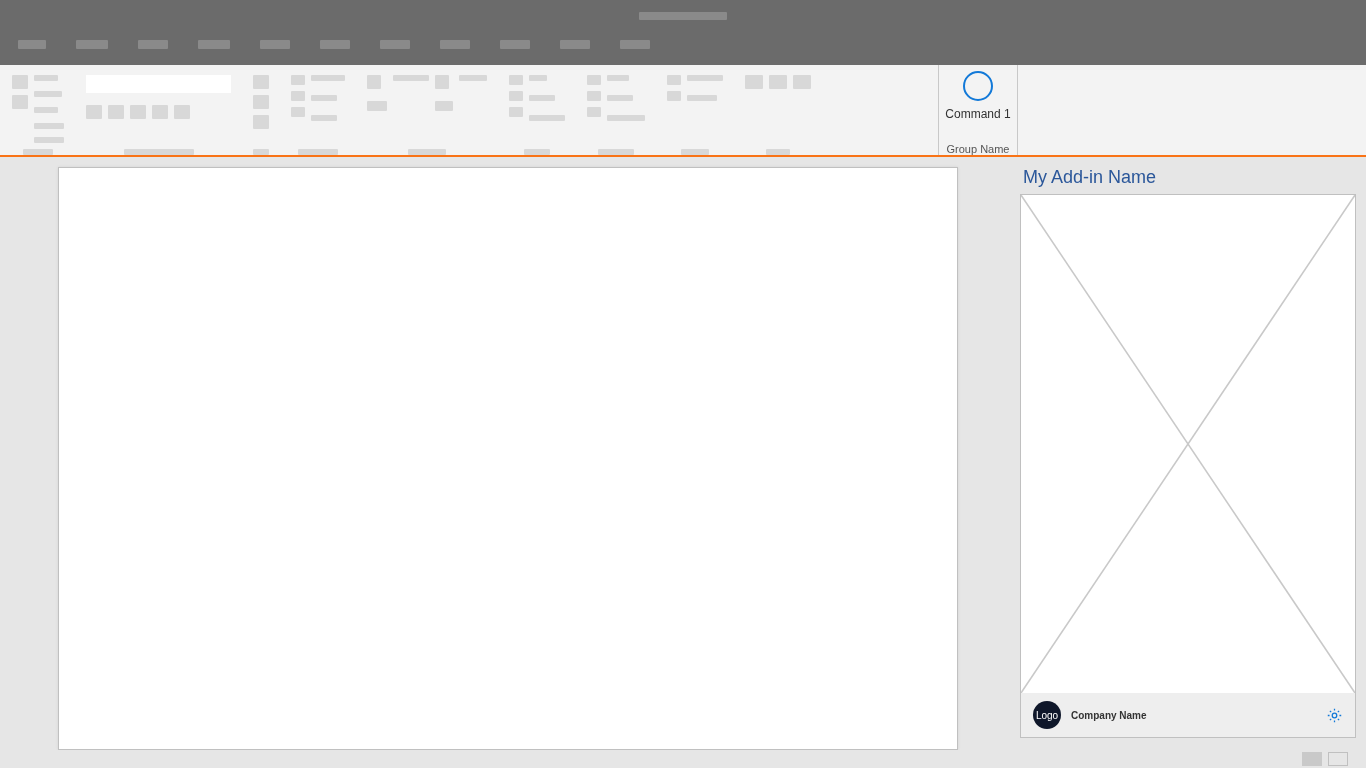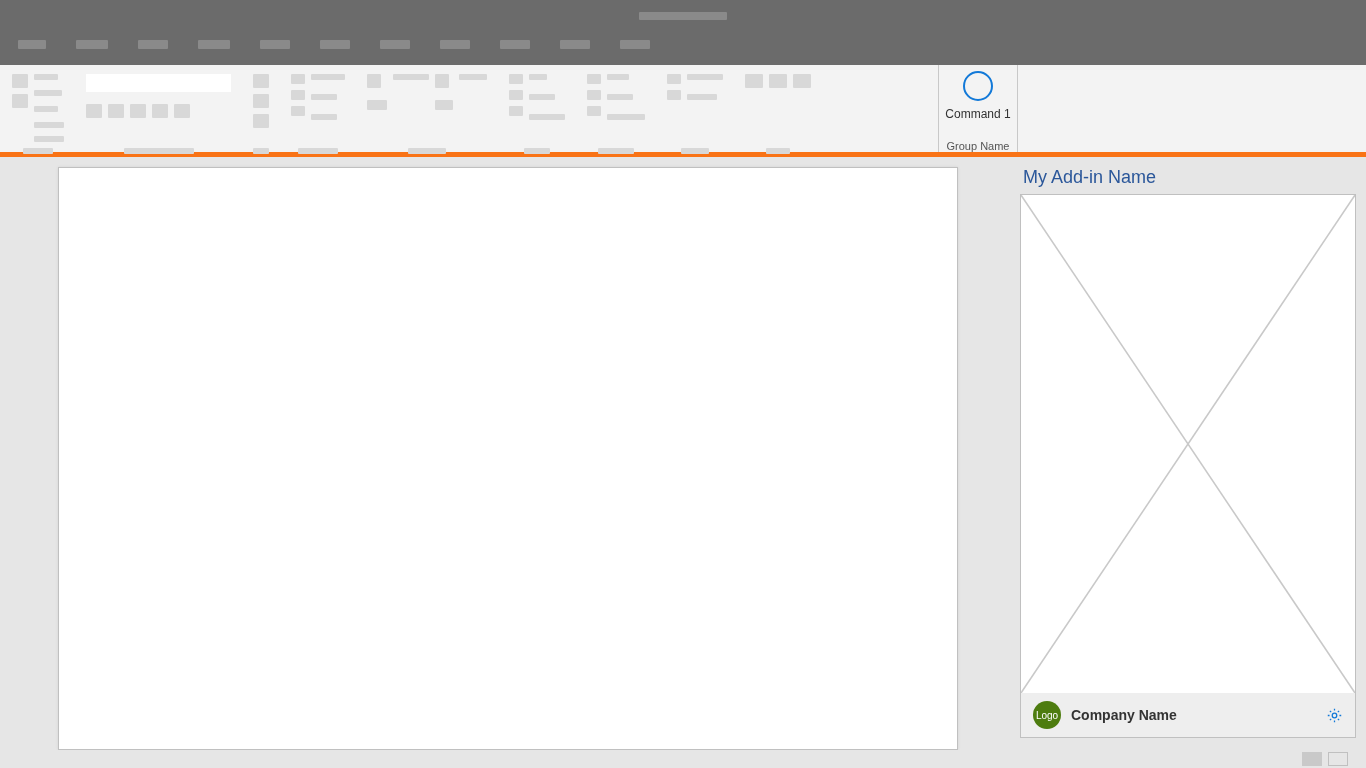--- a/index.html
+++ b/index.html
@@ -43,24 +43,23 @@
     .tabph {
       height: 9px;
       background: #8a8a8a;
       border-radius: 1px;
     }
 
     
     .ribbon {
       height: 92px;
       background: #f3f3f3;
-      border-bottom: 5px solid #f97316;
+      border-bottom: 2px solid #f97316;
       display: flex;
       position: relative;
-      align-items: center;
     }
     .ribbon-filler {
       padding: 10px 12px 0 12px;
       display: flex;
       gap: 22px;
     }
     .rgroup {
       display: flex;
       flex-direction: column;
       position: relative;
@@ -190,29 +189,29 @@
       height: 44px;
       background: #eeeeee;
       display: flex;
       align-items: center;
       padding: 0 12px;
     }
     .tp-logo {
       width: 28px;
       height: 28px;
       border-radius: 50%;
-      background: #4d7c0f;
+      background: #0f172a;
       color: #fff;
       font-size: 10px;
       display: flex;
       align-items: center;
       justify-content: center;
     }
     .tp-company {
-      font-size: 14px;
+      font-size: 10px;
       font-weight: 600;
       color: #333;
       margin-left: 10px;
     }
     .tp-gear {
       margin-left: auto;
       width: 18px;
       height: 18px;
       display: flex;
       align-items: center;

